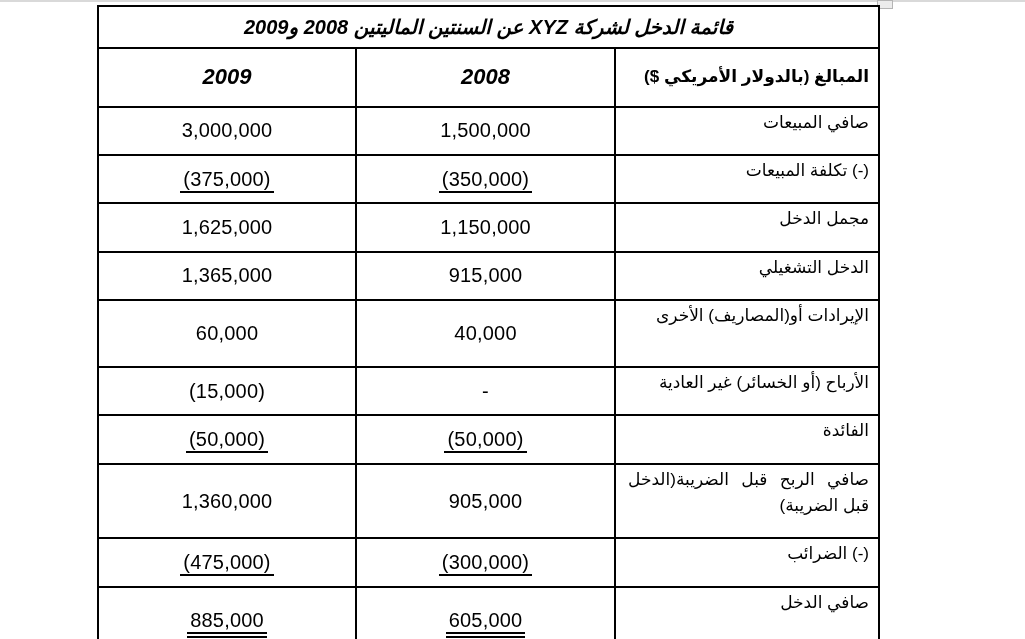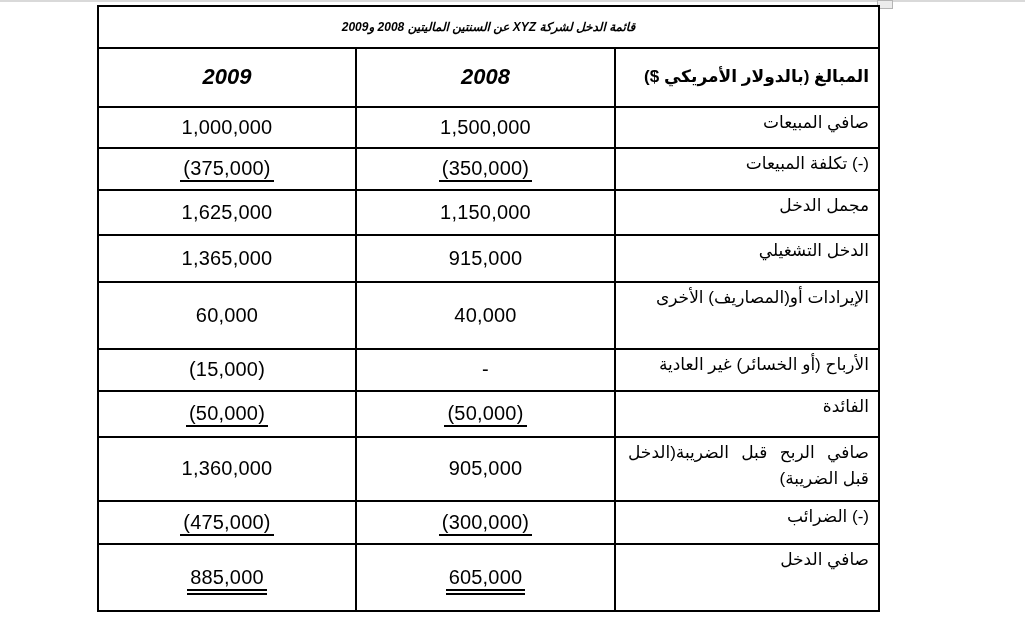--- a/index.html
+++ b/index.html
@@ -8,29 +8,29 @@
 
   .top-line { position:absolute; top:0; left:0; width:1025px; height:2px; background:#d9d9d9; }
   .artifact { position:absolute; left:877px; top:0; width:16px; height:9px;
               background:#ececec; border:1px solid #b5b5b5; }
 
   table.income { position:absolute; left:97px; top:5px; width:781px;
                  border-collapse:collapse; table-layout:fixed; direction:rtl; }
   td { border:2px solid #000; background:#fff; }
 
   .title-cell { height:42px; text-align:center; vertical-align:middle;
-                font-weight:bold; font-style:italic; font-size:12px; padding:2px 8px; }
+                font-weight:bold; font-style:italic; font-size:20px; padding:2px 8px; }
 
   .hdr-label { font-weight:bold; vertical-align:top; text-align:right;
                font-size:17px; padding:16px 9px; line-height:1.45; }
   .year { font-weight:bold; font-style:italic; font-size:22px; text-align:center;
           vertical-align:middle; direction:ltr;margin-top:12px; }
 
   .label { vertical-align:top; text-align:justify; direction:rtl;
-           padding:2px 9px 8px 12px; font-size:17px; line-height:1.55;margin-left:8px; }
+           padding:2px 9px 18px 12px; font-size:17px; line-height:1.55;margin-left:8px; }
   .num { text-align:center; vertical-align:middle; font-size:20px;
          direction:ltr; padding:2px; letter-spacing:0.2px; }
 
   tr.b .label, tr.b .num { font-weight:normal; }
   tr.u .num span  { border-bottom:2px solid #000; padding:0 3px 1px; }
   tr.uu .num span { border-bottom:6px double #000; padding:0 3px 1px; }
 
   .h41{height:41px} .h42{height:42px} .h43{height:43px} .h45{height:45px}
   .h46{height:46px} .h47{height:47px} .h52{height:52px} .h57{height:42px}
   .h58{height:67px}
@@ -55,21 +55,21 @@
 
   <tr class="h43">
     <td class="hdr-label">المبالغ (بالدولار الأمريكي $)</td>
     <td class="year">2008</td>
     <td class="year">2009</td>
   </tr>
 
   <tr class="h41">
     <td class="label">صافي المبيعات</td>
     <td class="num"><span>1,500,000</span></td>
-    <td class="num"><span>1,000,000</span></td>
+    <td class="num"><span>3,000,000</span></td>
   </tr>
 
   <tr class="h42 u">
     <td class="label">(-) تكلفة المبيعات</td>
     <td class="num"><span>(350,000)</span></td>
     <td class="num"><span>(375,000)</span></td>
   </tr>
 
   <tr class="h45 b">
     <td class="label">مجمل الدخل</td>

